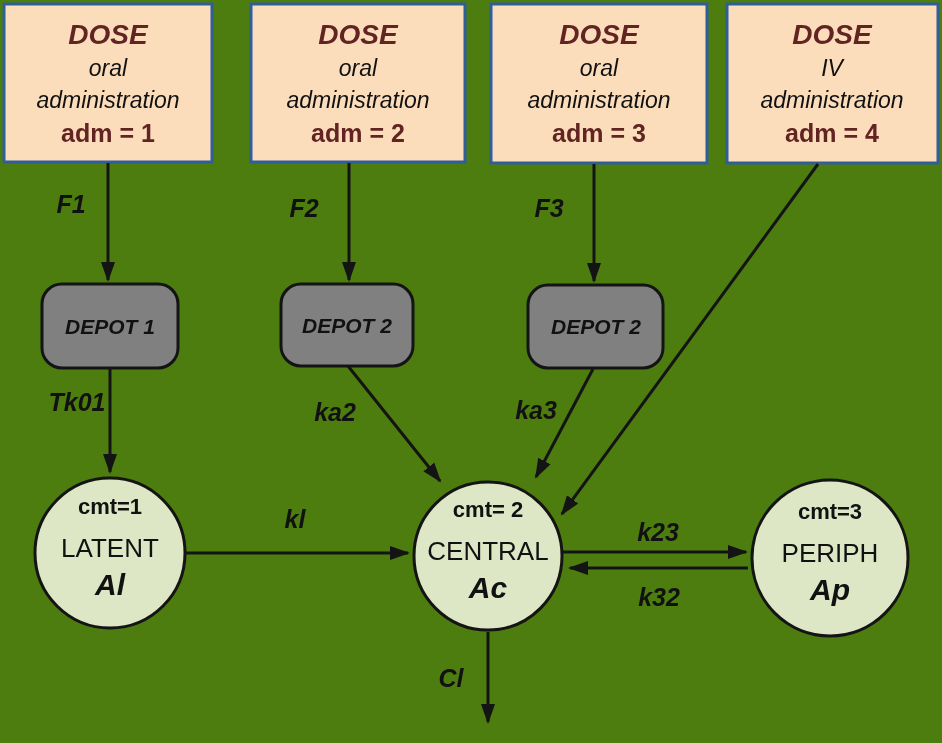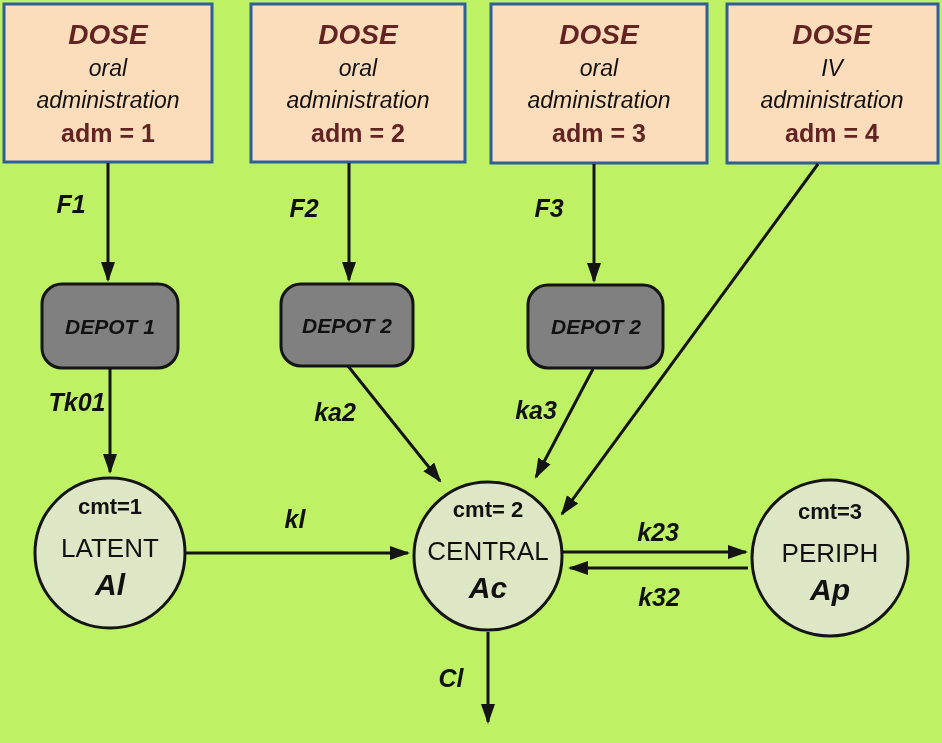--- a/index.html
+++ b/index.html
@@ -1,17 +1,17 @@
 <!DOCTYPE html>
 <html><head>
 <meta charset="utf-8">
 <style>
   html,body{margin:0;padding:0;}
   body{background:#808080;font-family:"Liberation Sans",sans-serif;}
-  .stage{position:relative;width:942px;height:743px;background:#bef264;overflow:hidden;}
+  .stage{position:relative;width:942px;height:743px;background:#4d7c0f;overflow:hidden;}
   svg{display:block;}
   .dose-rect{fill:#FBDCBB;stroke:#2F5F98;stroke-width:3;}
   .depot-rect{fill:#808080;stroke:#141414;stroke-width:3;}
   .cmt-circle{fill:#DDE7C5;stroke:#141414;stroke-width:3;}
   .flow-line{stroke:#141414;stroke-width:3;fill:none;}
   text{fill:#111111;}
   .dose-title{font-size:28px;font-weight:bold;font-style:italic;fill:#622423;text-anchor:middle;}
   .dose-line{font-size:23px;font-style:italic;fill:#111111;text-anchor:middle;}
   .dose-adm{font-size:25px;font-weight:bold;fill:#622423;text-anchor:middle;}
   .depot-label{font-size:21px;font-weight:bold;font-style:italic;text-anchor:middle;}

